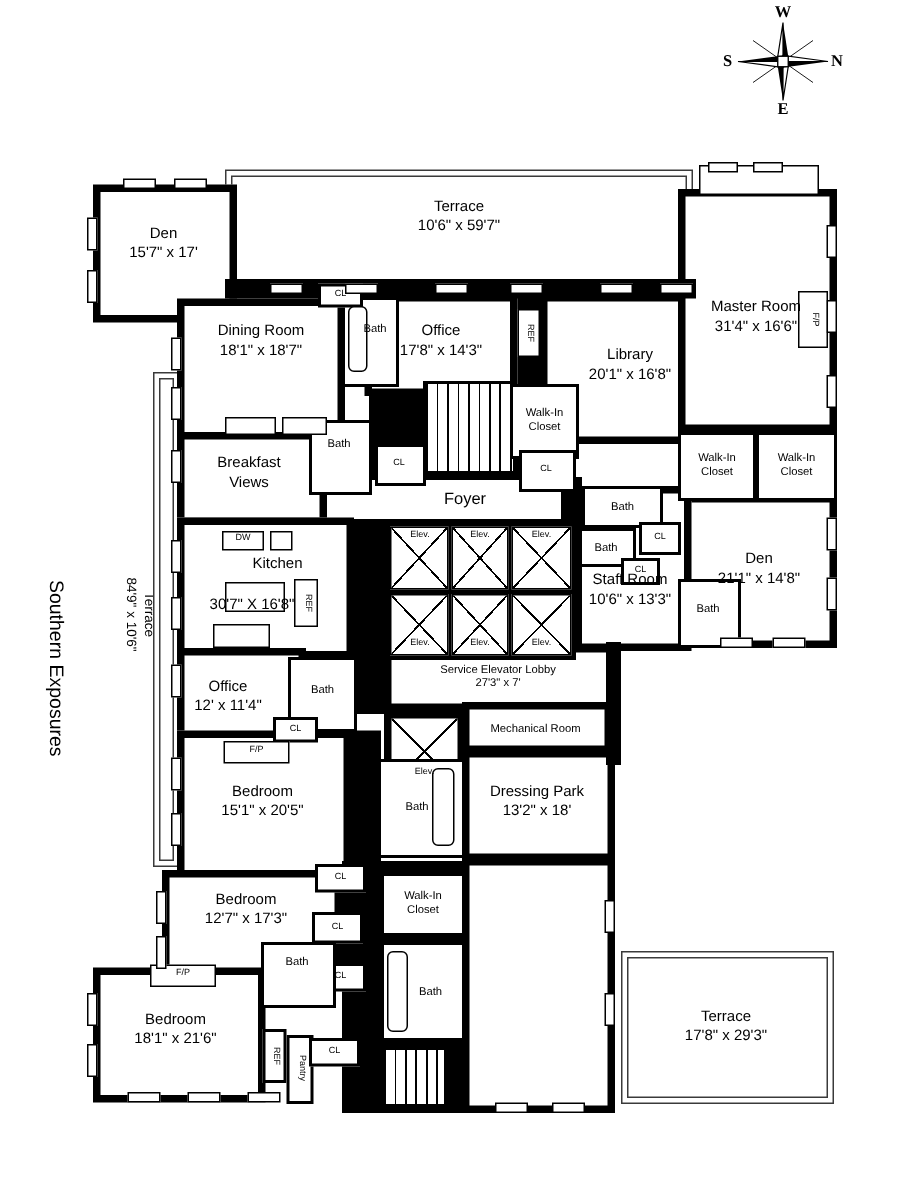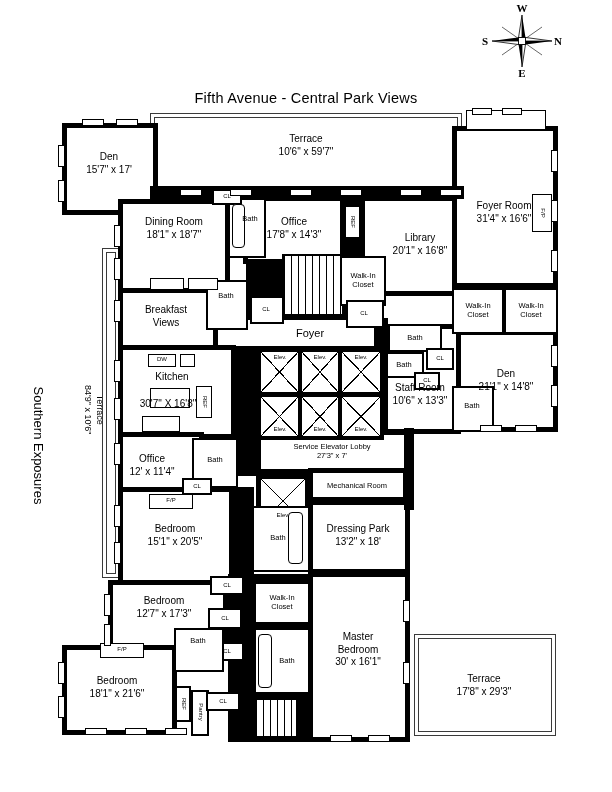--- a/index.html
+++ b/index.html
@@ -25,21 +25,20 @@
  linear-gradient(to bottom right,transparent calc(50% - .6px),#000 calc(50% - .6px),#000 calc(50% + .6px),transparent calc(50% + .6px))}
 .win{position:absolute;background:#fff;border:1px solid #000}
 .tub{position:absolute;background:#fff;border:1px solid #000;border-radius:4px}
 .cletter{position:absolute;transform:translate(-50%,-50%);font-size:11px;font-weight:bold;font-family:"Liberation Serif",serif}
 </style>
 </head>
 <body>
 
 <div id="plan">
 
-  <div class="title">Fifth Avenue - Central Park Views</div>
 
   <div>
     <svg style="position:absolute;left:489px;top:13px" width="66" height="56" viewBox="-33 -28 66 56">
       <line x1="-20" y1="-14" x2="20" y2="14" stroke="#000" stroke-width="0.6"></line>
       <line x1="-20" y1="14" x2="20" y2="-14" stroke="#000" stroke-width="0.6"></line>
       <polygon points="0,-26 4,0 0,0" fill="#000"></polygon>
         <polygon points="0,-26 -4,0 0,0" fill="#fff" stroke="#000" stroke-width="0.8"></polygon>
       <polygon points="0,26 -4,0 0,0" fill="#000"></polygon>
         <polygon points="0,26 4,0 0,0" fill="#fff" stroke="#000" stroke-width="0.8"></polygon>
       <polygon points="-30,0 0,-4 0,0" fill="#000"></polygon>
@@ -186,38 +185,38 @@
 
   <div class="lbl" style="left:109px;top:163px">
     <span class="nm">Den</span>
     <span class="dm">15'7" x 17'</span>
   </div>
   <div class="lbl" style="left:306px;top:145px">
     <span class="nm">Terrace</span>
     <span class="dm">10'6" x 59'7"</span>
   </div>
   <div class="lbl" style="left:504px;top:212px">
-    <span class="nm">Foyer Room</span>
+    <span class="nm">Master Room</span>
     <span class="dm">31'4" x 16'6"</span>
   </div>
   <div class="lbl" style="left:174px;top:228px">
     <span class="nm">Dining Room</span>
     <span class="dm">18'1" x 18'7"</span>
   </div>
   <div class="lbl" style="left:294px;top:228px">
     <span class="nm">Office</span>
     <span class="dm">17'8" x 14'3"</span>
   </div>
   <div class="lbl" style="left:420px;top:244px">
     <span class="nm">Library</span>
     <span class="dm">20'1" x 16'8"</span>
   </div>
   <div class="lbl wrap" style="left:166px;top:316px;width:62px">Breakfast Views</div>
   <div class="lbl" style="left:310px;top:334px;font-size:11px">Foyer</div>
-  <div class="lbl" style="left:172px;top:377px">Kitchen</div>
+  <div class="lbl" style="left:185px;top:377px">Kitchen</div>
   <div class="lbl" style="left:168px;top:404px">30'7" X 16'8"</div>
   <div class="lbl" style="left:506px;top:380px">
     <span class="nm">Den</span>
     <span class="dm">21'1" x 14'8"</span>
   </div>
   <div class="lbl" style="left:420px;top:394px">
     <span class="nm">Staff Room</span>
     <span class="dm">10'6" x 13'3"</span>
   </div>
   <div class="lbl" style="left:152px;top:465px">
@@ -237,24 +236,20 @@
     <span class="nm">Bedroom</span>
     <span class="dm">15'1" x 20'5"</span>
   </div>
   <div class="lbl" style="left:164px;top:607px">
     <span class="nm">Bedroom</span>
     <span class="dm">12'7" x 17'3"</span>
   </div>
   <div class="lbl" style="left:117px;top:687px">
     <span class="nm">Bedroom</span>
     <span class="dm">18'1" x 21'6"</span>
-  </div>
-  <div class="lbl wrap" style="left:358px;top:650px;width:64px">
-    <span class="nm">Master Bedroom</span>
-    <span class="dm">30' x 16'1"</span>
   </div>
   <div class="lbl" style="left:484px;top:685px">
     <span class="nm">Terrace</span>
     <span class="dm">17'8" x 29'3"</span>
   </div>
 
   <div class="lbl sm wrap" style="left:363px;top:280px;width:40px">Walk-In Closet</div>
   <div class="lbl sm wrap" style="left:478px;top:310px;width:40px">Walk-In Closet</div>
   <div class="lbl sm wrap" style="left:531px;top:310px;width:40px">Walk-In Closet</div>
   <div class="lbl sm wrap" style="left:282px;top:602px;width:40px">Walk-In Closet</div>

